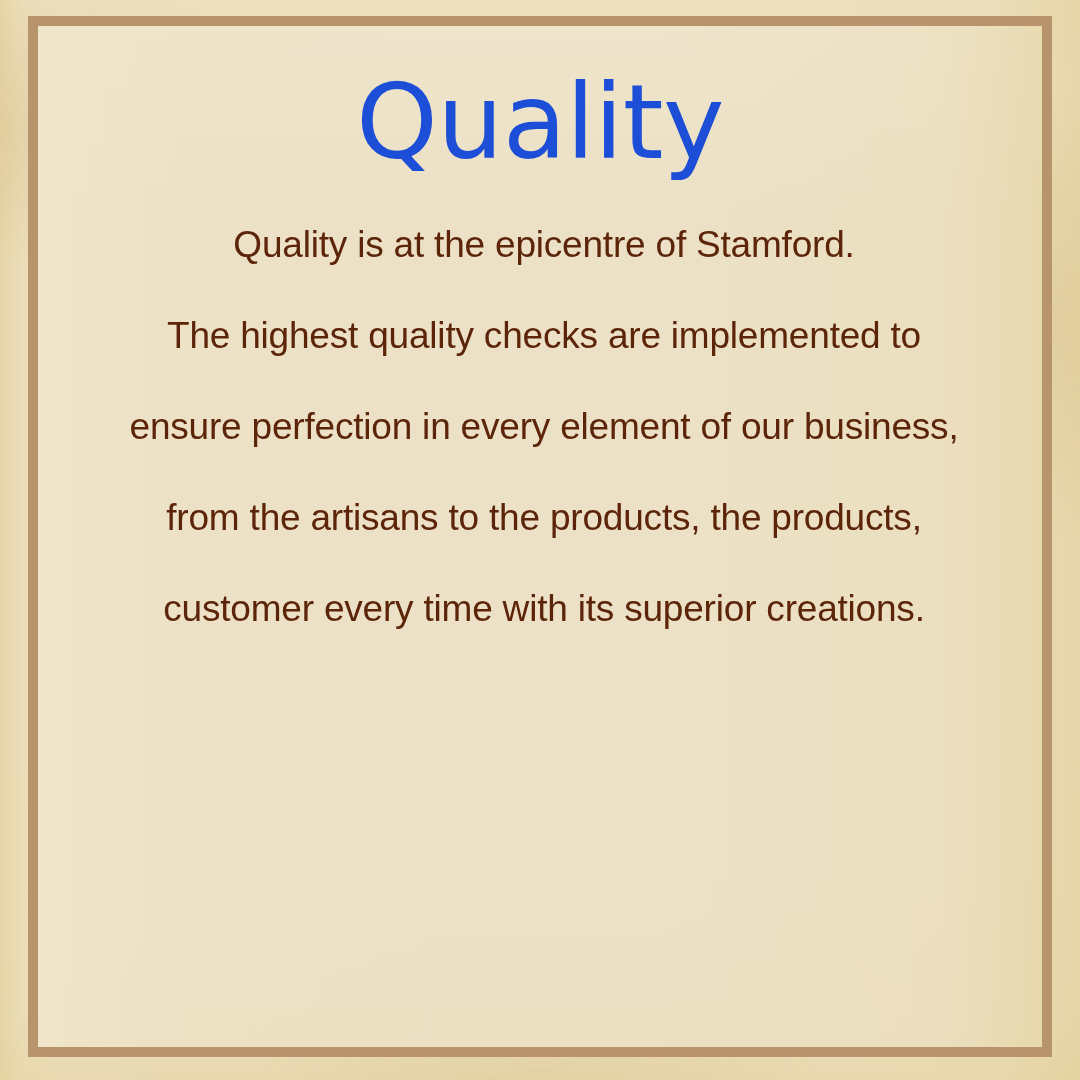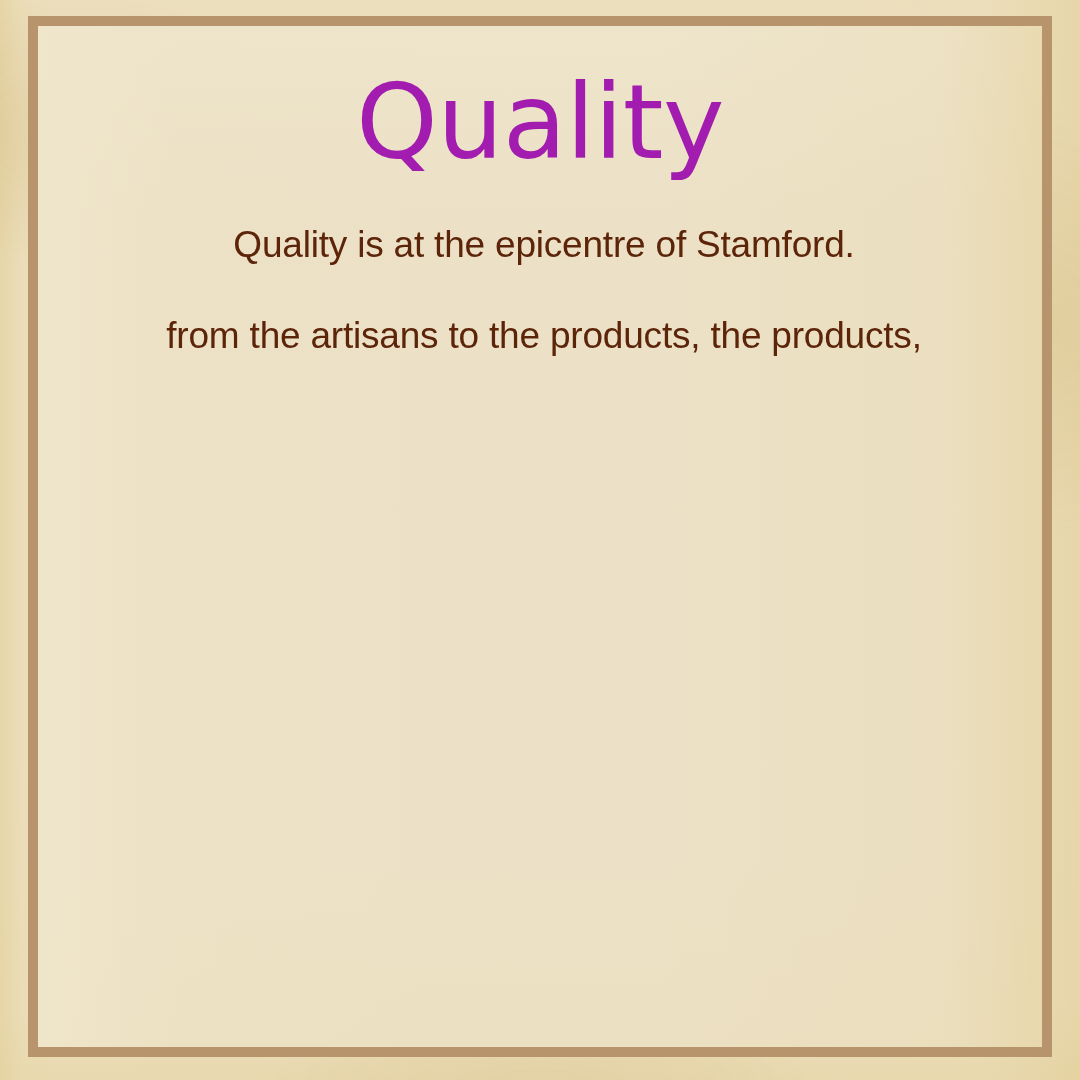--- a/index.html
+++ b/index.html
@@ -94,21 +94,21 @@
   }
 
   .poster-title {
     margin: 0;
     padding: 0;
     font-family: "DejaVu Sans", sans-serif;
     font-weight: 400;
     font-size: 104px;
     line-height: 1;
     letter-spacing: -0.5px;
-    color: #a21caf;
+    color: #1d4ed8;
     text-align: center;
     position: absolute;
     top: 44px;
     left: 0;
     right: 0;
   }
 
   .body-block {
     position: absolute;
     top: 173px;
@@ -138,18 +138,21 @@
 
   <div class="frame">
     <div class="frame-inner-wash"></div>
 
     <div class="content">
 
       <h1 class="poster-title">Quality</h1>
 
       <div class="body-block">
         <span class="body-line">Quality is at the epicentre of Stamford.</span>
+        <span class="body-line">The highest quality checks are implemented to</span>
+        <span class="body-line">ensure perfection in every element of our business,</span>
         <span class="body-line">from the artisans to the products, the products,</span>
+        <span class="body-line">customer every time with its superior creations.</span>
       </div>
 
     </div>
   </div>
 </div>
 
 </body></html>

